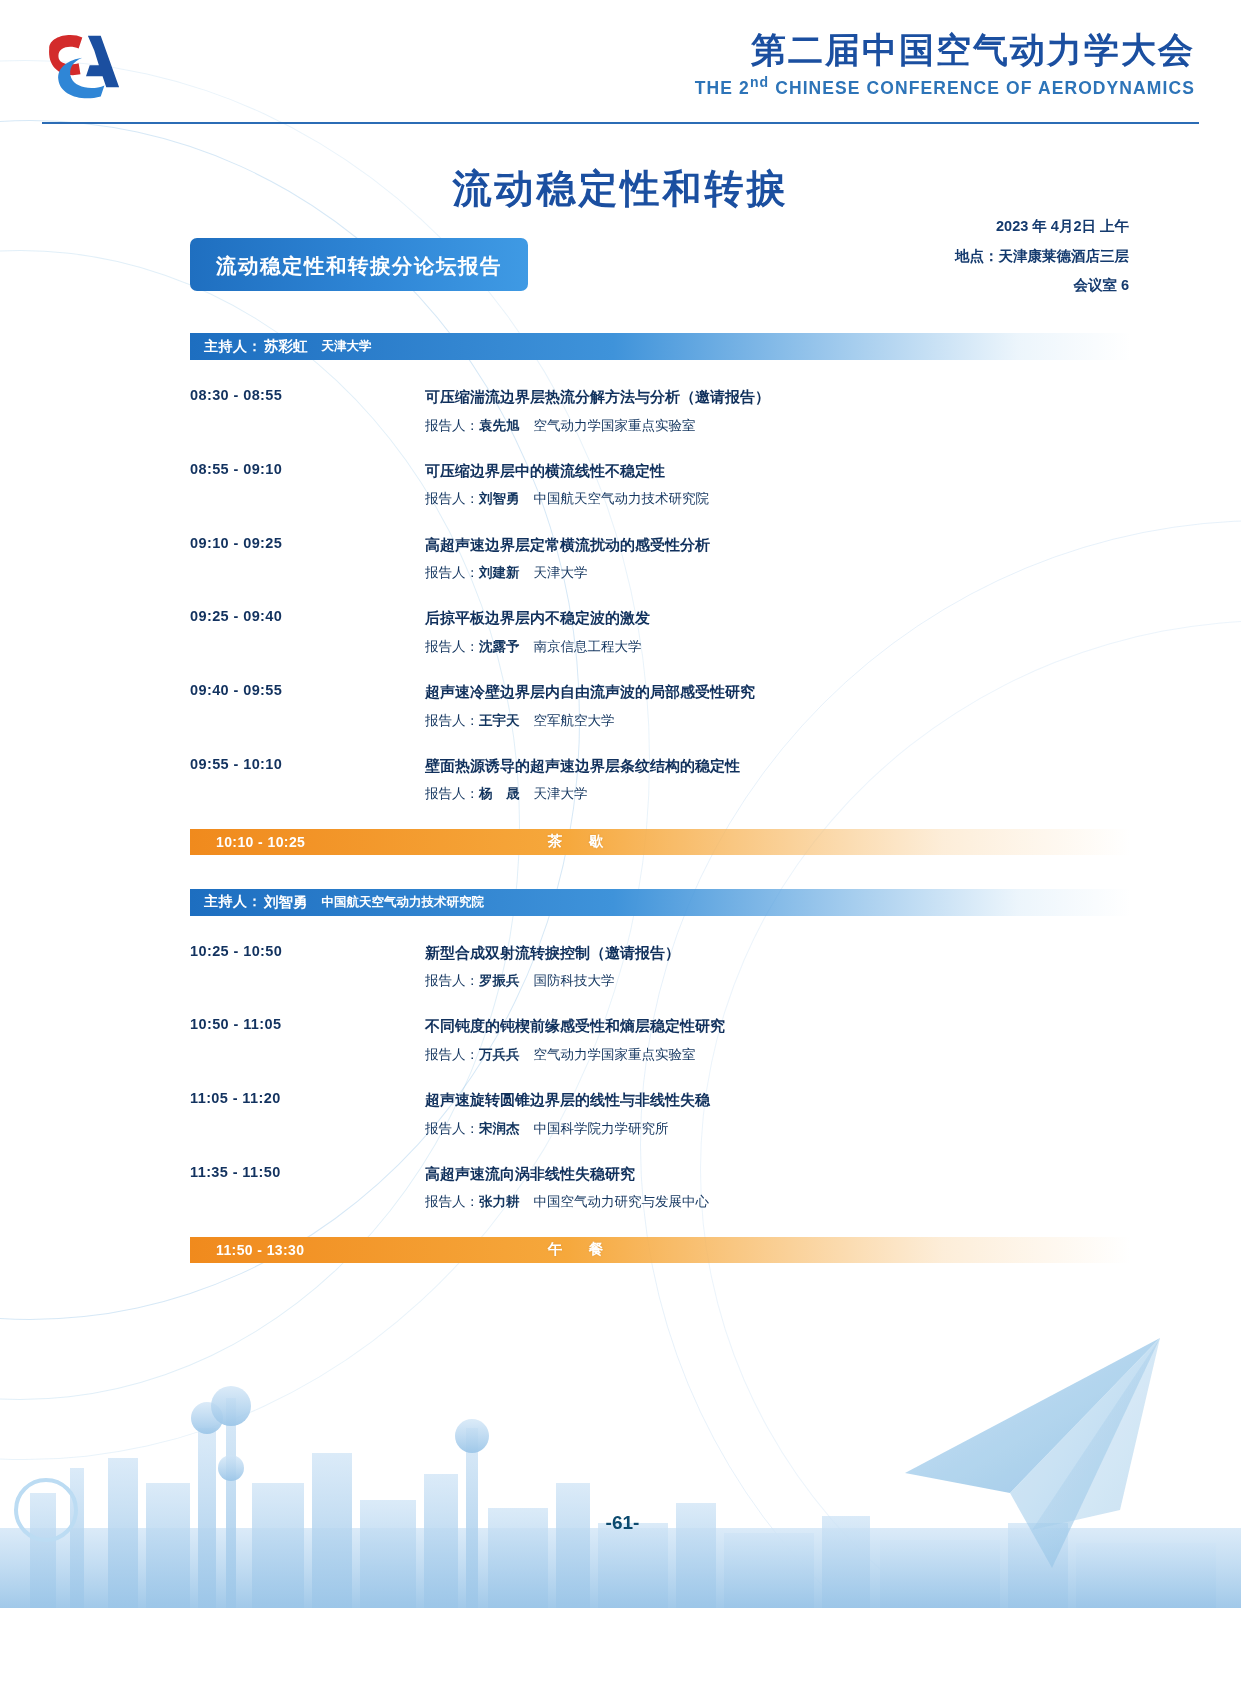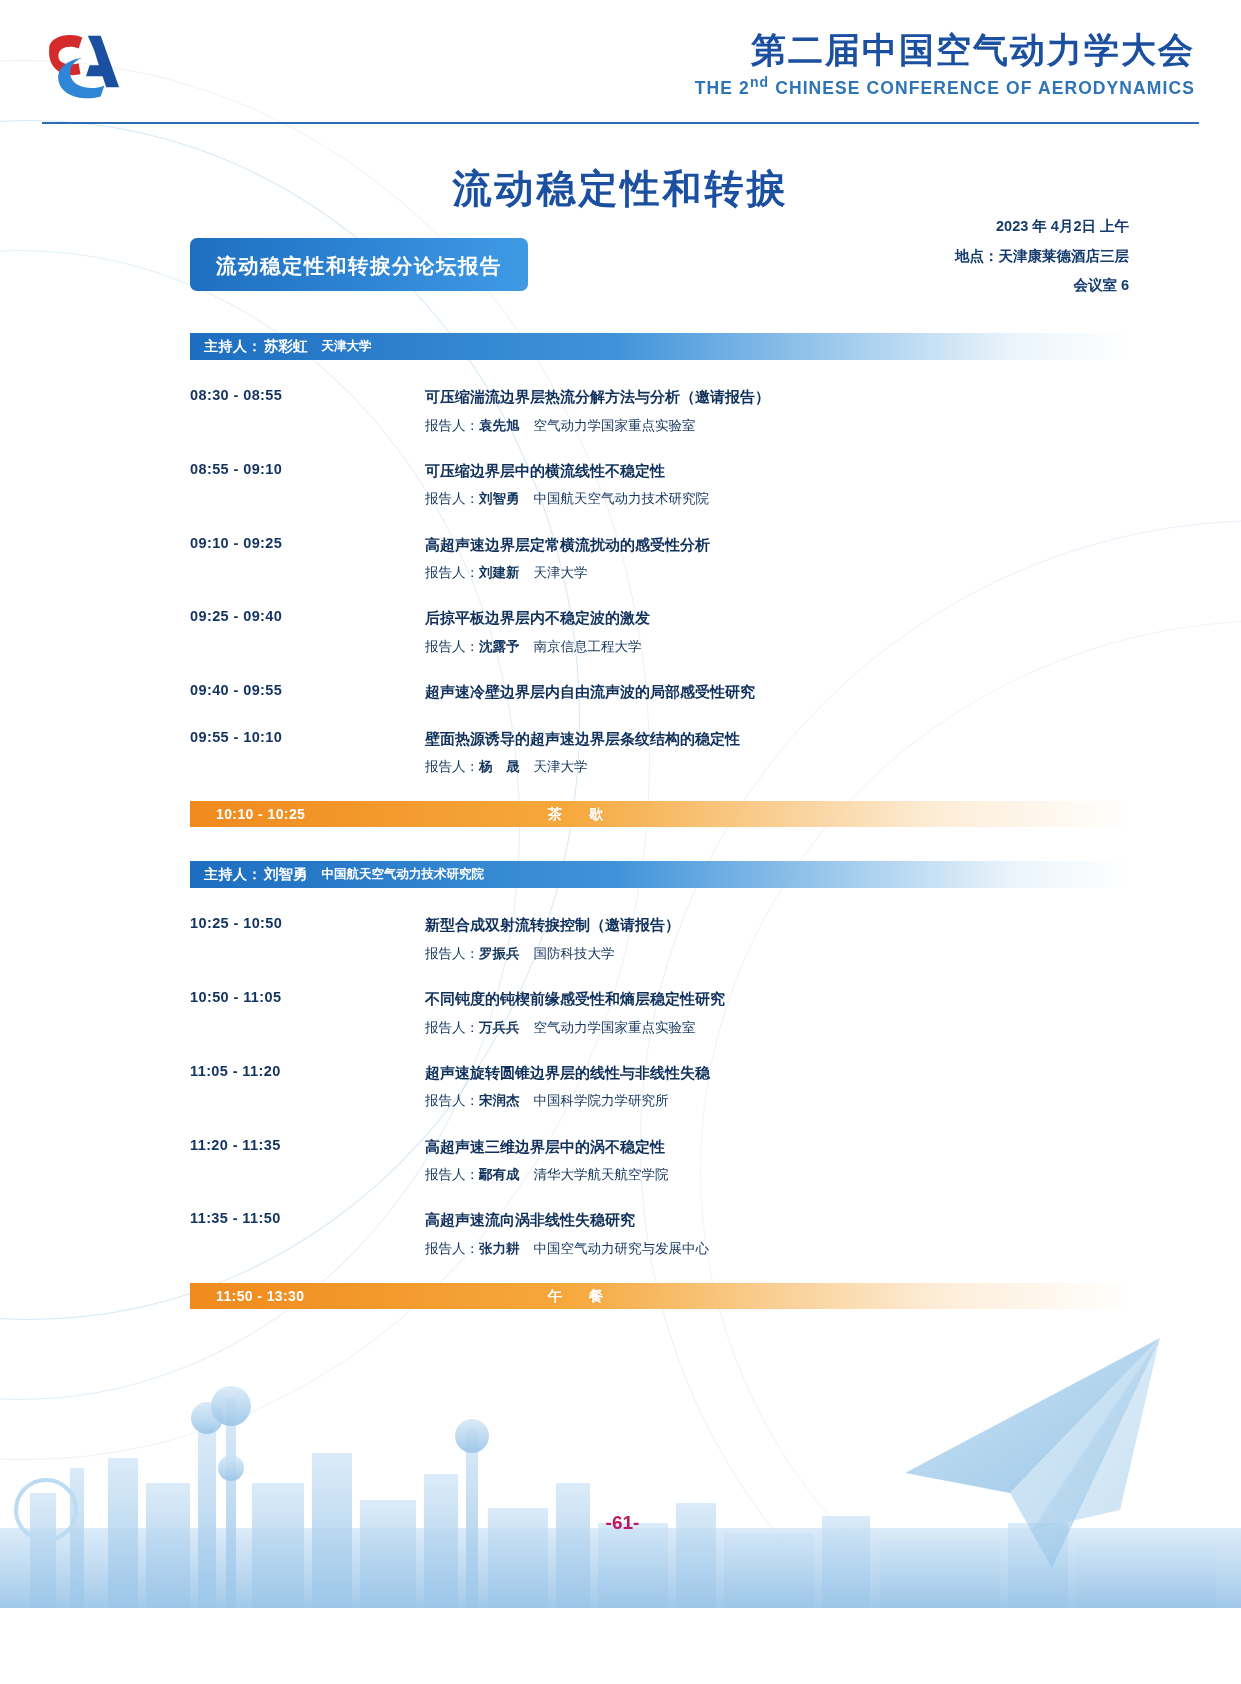--- a/index.html
+++ b/index.html
@@ -194,21 +194,21 @@
     padding-right: 180px;
   }
 
   .page-number {
     position: absolute;
     left: 4px; right: 0;
     bottom: 74px;
     text-align: center;
     font-size: 19px;
     font-weight: bold;
-    color: #be185d;
+    color: #0c4a6e;
     z-index: 4;
   }
 </style>
 </head>
 <body>
 
 <div class="page">
 
   <div class="bg-swoosh sw1"></div>
   <div class="bg-swoosh sw2"></div>
@@ -335,20 +335,23 @@
         <div class="talk-speaker">
           <span class="sp-label">报告人：</span><span class="sp-name">沈露予</span><span class="sp-aff">南京信息工程大学</span>
         </div>
       </div>
     </div>
 
     <div class="talk">
       <div class="talk-time">09:40 - 09:55</div>
       <div class="talk-body">
         <div class="talk-title">超声速冷壁边界层内自由流声波的局部感受性研究</div>
+        <div class="talk-speaker">
+          <span class="sp-label">报告人：</span><span class="sp-name">王宇天</span><span class="sp-aff">空军航空大学</span>
+        </div>
       </div>
     </div>
 
     <div class="talk">
       <div class="talk-time">09:55 - 10:10</div>
       <div class="talk-body">
         <div class="talk-title">壁面热源诱导的超声速边界层条纹结构的稳定性</div>
         <div class="talk-speaker">
           <span class="sp-label">报告人：</span><span class="sp-name">杨　晟</span><span class="sp-aff">天津大学</span>
         </div>
@@ -389,29 +392,20 @@
     <div class="talk">
       <div class="talk-time">11:05 - 11:20</div>
       <div class="talk-body">
         <div class="talk-title">超声速旋转圆锥边界层的线性与非线性失稳</div>
         <div class="talk-speaker">
           <span class="sp-label">报告人：</span><span class="sp-name">宋润杰</span><span class="sp-aff">中国科学院力学研究所</span>
         </div>
       </div>
     </div>
 
-    <div class="talk">
-      <div class="talk-time">11:20 - 11:35</div>
-      <div class="talk-body">
-        <div class="talk-title">高超声速三维边界层中的涡不稳定性</div>
-        <div class="talk-speaker">
-          <span class="sp-label">报告人：</span><span class="sp-name">鄢有成</span><span class="sp-aff">清华大学航天航空学院</span>
-        </div>
-      </div>
-    </div>
 
     <div class="talk">
       <div class="talk-time">11:35 - 11:50</div>
       <div class="talk-body">
         <div class="talk-title">高超声速流向涡非线性失稳研究</div>
         <div class="talk-speaker">
           <span class="sp-label">报告人：</span><span class="sp-name">张力耕</span><span class="sp-aff">中国空气动力研究与发展中心</span>
         </div>
       </div>
     </div>

